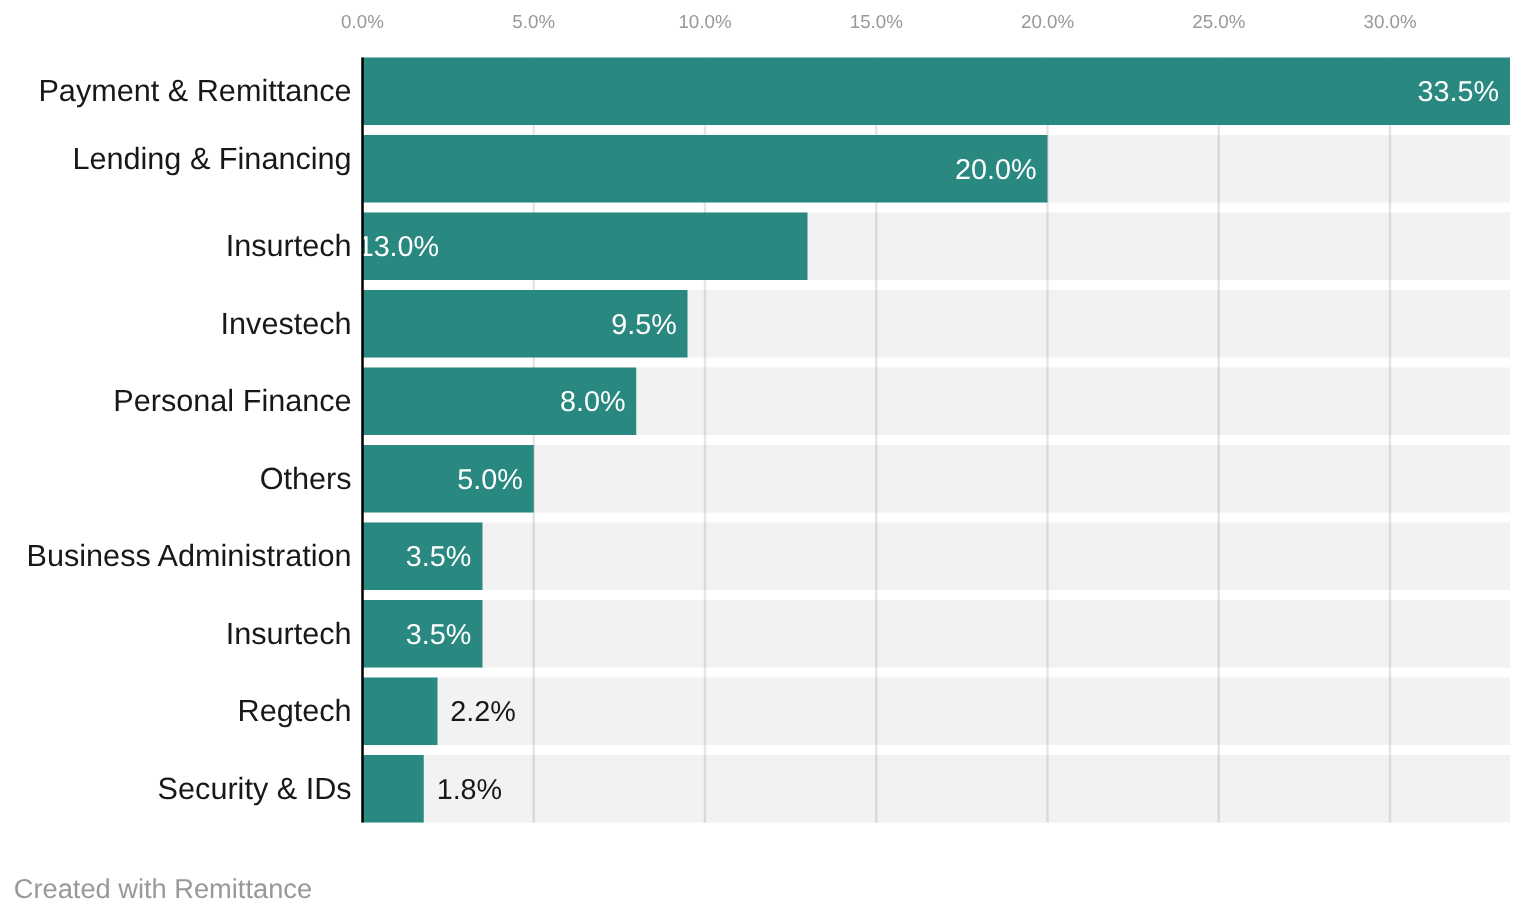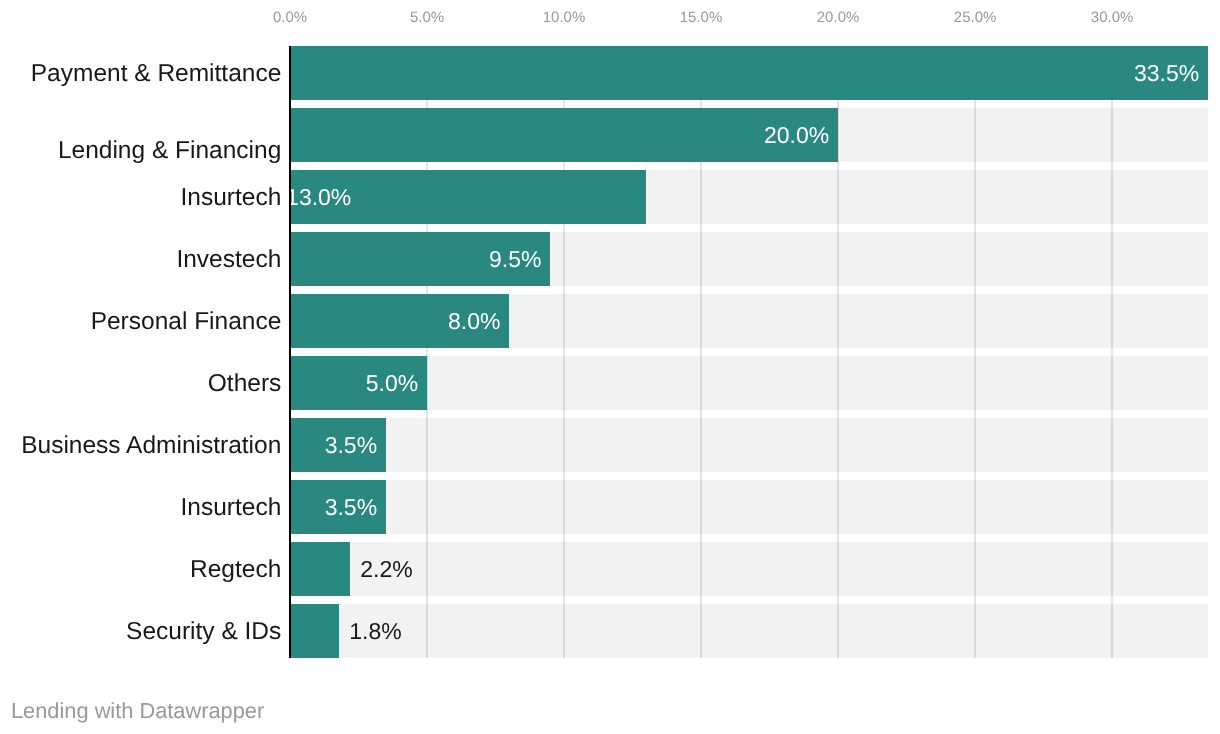--- a/index.html
+++ b/index.html
@@ -62,21 +62,21 @@
   <div class="layer" id="labels-layer">
       <div class="axis-label" style="left: 290px; top: 8.8px; color: rgb(153, 153, 153);">0.0%</div>
       <div class="axis-label" style="left: 427.015px; top: 8.8px; color: rgb(153, 153, 153);">5.0%</div>
       <div class="axis-label" style="left: 564.03px; top: 8.8px; color: rgb(153, 153, 153);">10.0%</div>
       <div class="axis-label" style="left: 701.045px; top: 8.8px; color: rgb(153, 153, 153);">15.0%</div>
       <div class="axis-label" style="left: 838.06px; top: 8.8px; color: rgb(153, 153, 153);">20.0%</div>
       <div class="axis-label" style="left: 975.075px; top: 8.8px; color: rgb(153, 153, 153);">25.0%</div>
       <div class="axis-label" style="left: 1112.09px; top: 8.8px; color: rgb(153, 153, 153); text-align: right;">30.0%</div>
       <div class="cat" style="right: 938.7px; top: 46.6px; line-height: 53.8px; color: rgb(24, 24, 24);">Payment &amp; Remittance</div>
       <div class="vlabel vin" style="top: 46.9px; line-height: 53.8px; left: 0px; width: 1199.2px; text-align: right; color: rgb(255, 255, 255);">33.5%</div>
-      <div class="cat" style="right: 938.7px; top: 124px; line-height: 53.8px; color: rgb(24, 24, 24);">Lending &amp; Financing</div>
+      <div class="cat" style="right: 938.7px; top: 101px; line-height: 53.8px; color: rgb(24, 24, 24);">Lending &amp; Financing</div>
       <div class="vlabel vin" style="top: 108.9px; line-height: 53.8px; left: 0px; width: 829.26px; text-align: right; color: rgb(255, 255, 255);">20.0%</div>
       <div class="cat" style="right: 938.7px; top: 170.6px; line-height: 53.8px; color: rgb(24, 24, 24);">Insurtech</div>
       <div class="vlabel vin" style="top: 170.9px; line-height: 53.8px; left: 0px; width: 637.439px; text-align: center; color: rgb(255, 255, 255);">13.0%</div>
       <div class="cat" style="right: 938.7px; top: 232.6px; line-height: 53.8px; color: rgb(24, 24, 24);">Investech</div>
       <div class="vlabel vin" style="top: 232.9px; line-height: 53.8px; left: 0px; width: 541.528px; text-align: right; color: rgb(255, 255, 255);">9.5%</div>
       <div class="cat" style="right: 938.7px; top: 294.6px; line-height: 53.8px; color: rgb(24, 24, 24);">Personal Finance</div>
       <div class="vlabel vin" style="top: 294.9px; line-height: 53.8px; left: 0px; width: 500.424px; text-align: right; color: rgb(255, 255, 255);">8.0%</div>
       <div class="cat" style="right: 938.7px; top: 356.6px; line-height: 53.8px; color: rgb(24, 24, 24);">Others</div>
       <div class="vlabel vin" style="top: 356.9px; line-height: 53.8px; left: 0px; width: 418.215px; text-align: right; color: rgb(255, 255, 255);">5.0%</div>
       <div class="cat" style="right: 938.7px; top: 418.6px; line-height: 53.8px; color: rgb(24, 24, 24);">Business Administration</div>
@@ -84,14 +84,14 @@
       <div class="cat" style="right: 938.7px; top: 480.6px; line-height: 53.8px; color: rgb(24, 24, 24);">Insurtech</div>
       <div class="vlabel vin" style="top: 480.9px; line-height: 53.8px; left: 0px; width: 377.11px; text-align: right; color: rgb(255, 255, 255);">3.5%</div>
       <div class="cat" style="right: 938.7px; top: 542.6px; line-height: 53.8px; color: rgb(24, 24, 24);">Regtech</div>
       <div class="vlabel vout" style="top: 542.9px; line-height: 53.8px; left: 360.287px; color: rgb(24, 24, 24);">2.2%</div>
       <div class="cat" style="right: 938.7px; top: 604.6px; line-height: 53.8px; color: rgb(24, 24, 24);">Security &amp; IDs</div>
       <div class="vlabel vout" style="top: 604.9px; line-height: 53.8px; left: 349.325px; color: rgb(24, 24, 24);">1.8%</div>
     </div>
   <div class="layer" id="axis-layer">
     <div class="zeroline" style="left:289px;top:46px;height:611.8px;"></div>
   </div>
-  <div class="credit" style="left:11px;top:697.5px;">Lending with Datawrapper</div>
+  <div class="credit" style="left:11px;top:697.5px;">Created with Remittance</div>
 </div>
 
 </body></html>

